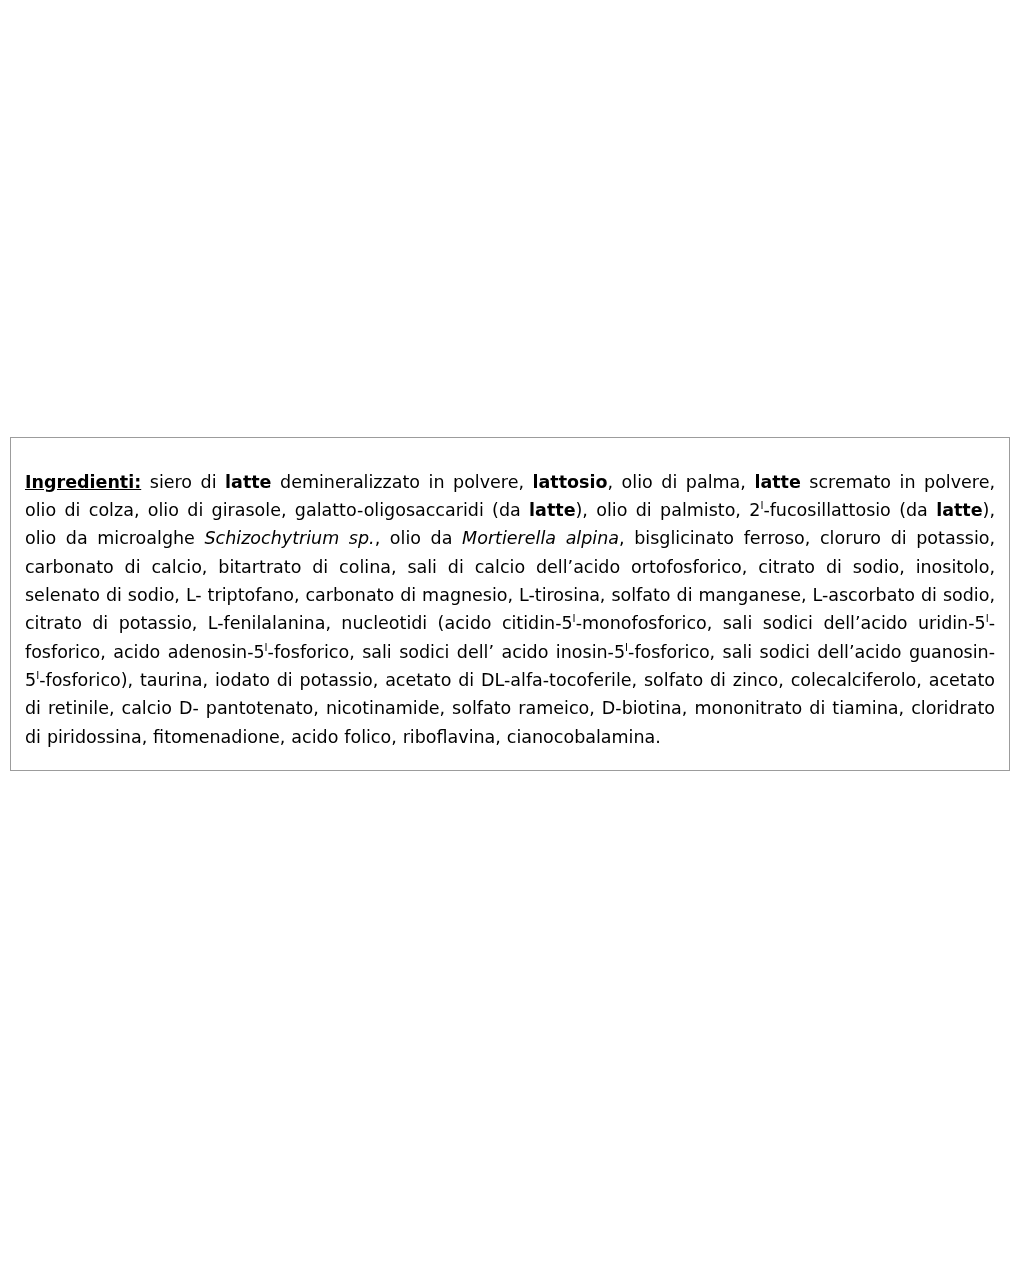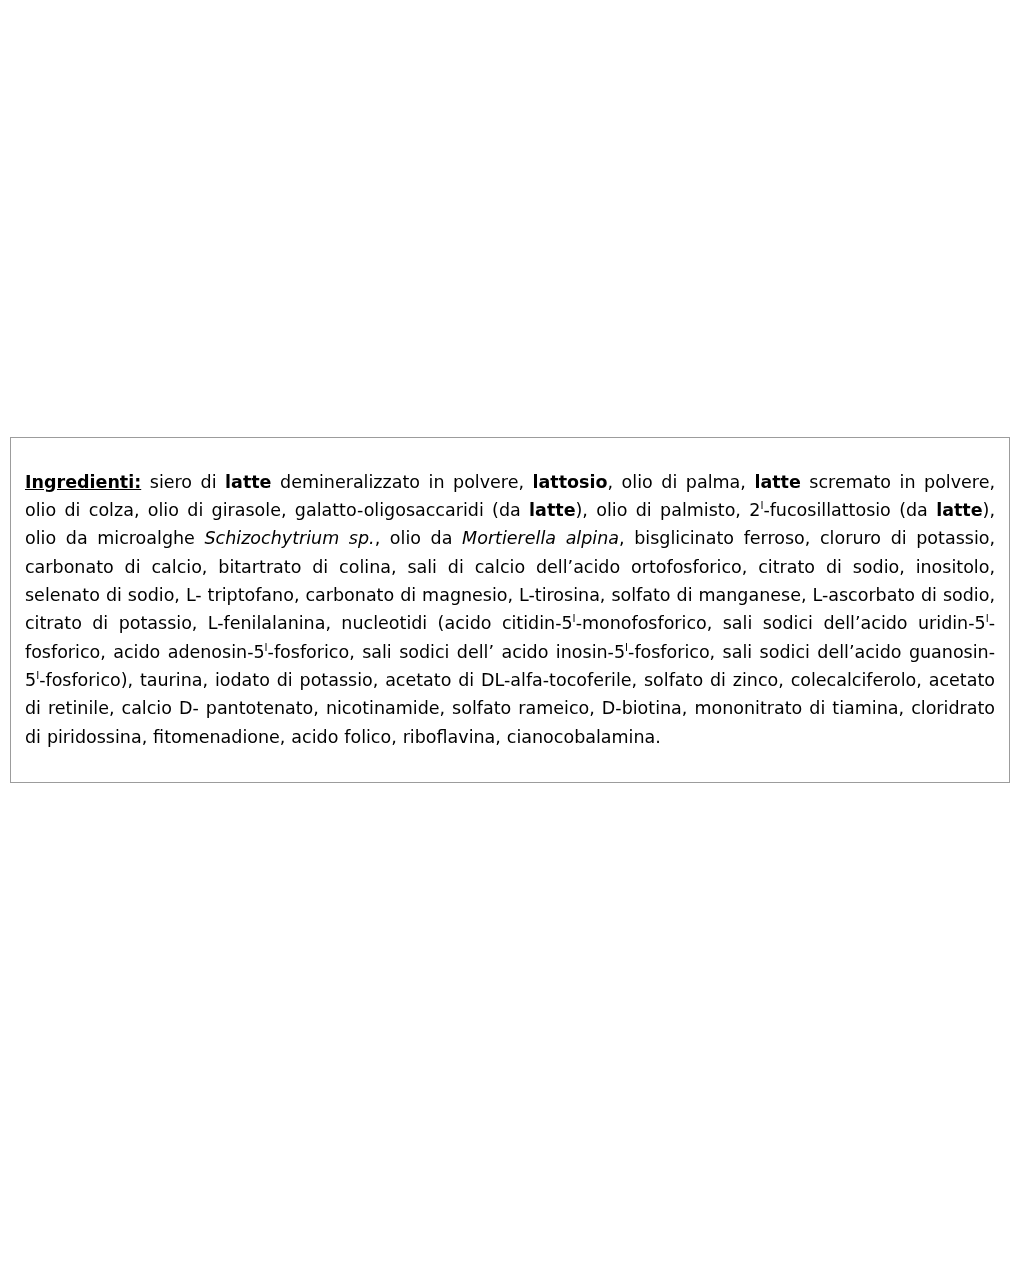--- a/index.html
+++ b/index.html
@@ -22,21 +22,21 @@
     height: 1282px;
     background: #ffffff;
   }
   .ingredients-box {
     position: absolute;
     left: 10px;
     top: 437px;
     width: 1000px;
     box-sizing: border-box;
     border: 1px solid #9c9c9c;
-    padding: 12px 14px 14px 14px;
+    padding: 12px 14px 2px 14px;
     background: #ffffff;
   }
   .ingredients-text {
     font-family: "DejaVu Sans", sans-serif;
     font-size: 17.5px;
     line-height: 1.62;
     text-align: justify;
     text-justify: inter-word;
     color: #000000;
     word-spacing: 0.02em;

